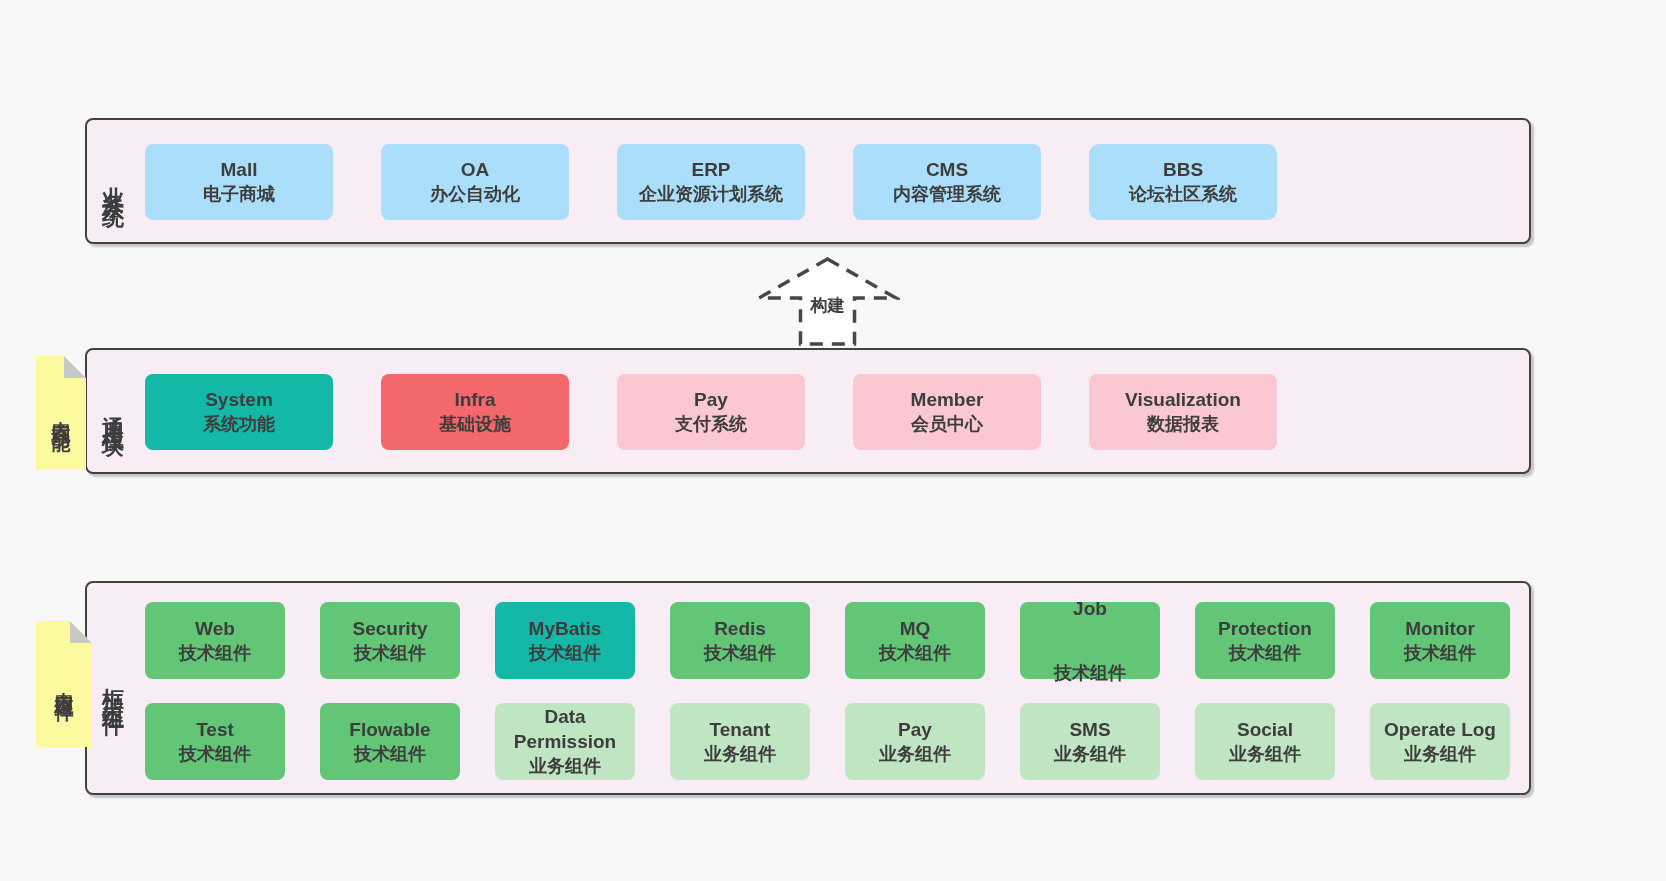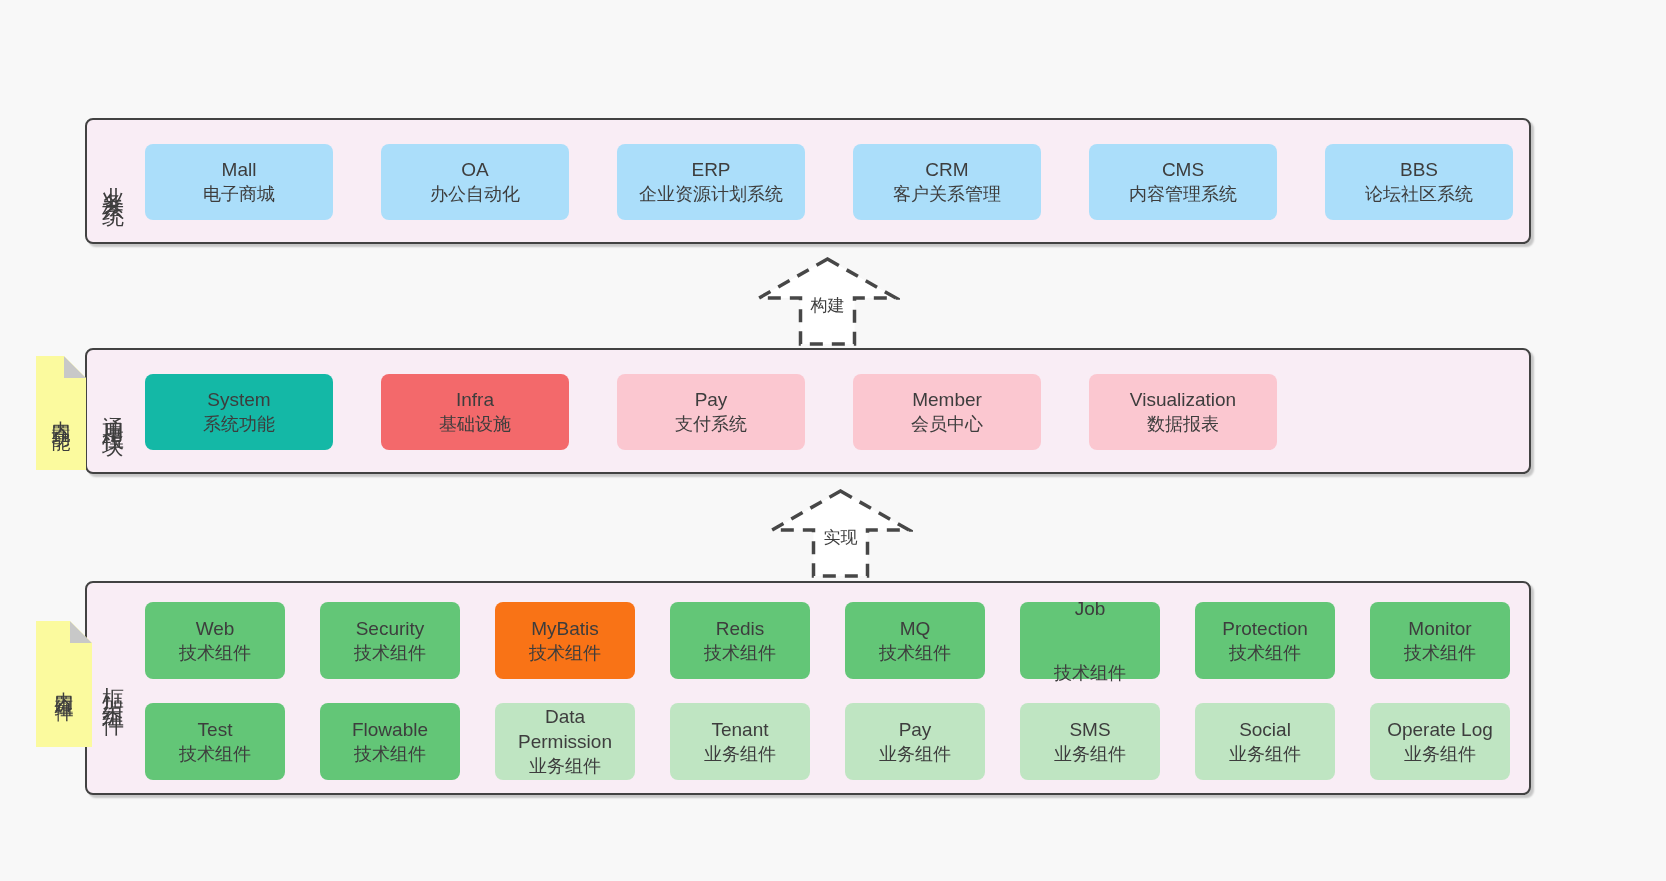--- a/index.html
+++ b/index.html
@@ -1,21 +1,21 @@
 <!DOCTYPE html>
 <html style="--page_bg: #f8f8f8; --layer_bg: #f9edf5; --layer_border: #424242; --box_text: #3d3d3d; --blue: #abdefa; --red: #f3696b; --pink: #fbc7d0; --green: #63c677; --green_light: #bfe5c2; --note_yellow: #fbfa9e; --note_fold: #c8c8c8; --arrow_stroke: #474747;"><head>
 <meta charset="utf-8">
 <style>
   html,body{margin:0;padding:0;}
   body{
     width:1666px;height:881px;overflow:hidden;
     background:var(--page_bg,#f8f8f8);
     font-family:"Liberation Sans","DejaVu Sans",sans-serif;
   }
-  .canvas{position:relative;width:1666px;height:681px;}
+  .canvas{position:relative;width:1666px;height:681px;font-weight:bold;}
 
   
   .layer{
     position:absolute;left:85px;width:1446px;box-sizing:border-box;
     background:var(--layer_bg,#f9edf5);
     border:2px solid var(--layer_border,#424242);
     border-radius:8px;
     box-shadow:3px 3px 2px rgba(0,0,0,0.20);
   }
   .layer-0{top:118px;height:126px;}
@@ -101,28 +101,24 @@
         </div>
         <div class="box" style="background: rgb(171, 222, 250);">
           <div class="box-title">OA</div>
           <div class="box-subtitle">办公自动化</div>
         </div>
         <div class="box" style="background: rgb(171, 222, 250);">
           <div class="box-title">ERP</div>
           <div class="box-subtitle">企业资源计划系统</div>
         </div>
         <div class="box" style="background: rgb(171, 222, 250);">
-          <div class="box-title">CRM</div>
-          <div class="box-subtitle">客户关系管理</div>
-        </div>
-        <div class="box" style="background: rgb(171, 222, 250);">
           <div class="box-title">CMS</div>
           <div class="box-subtitle">内容管理系统</div>
         </div>
-        <div class="box" style="background: rgb(171, 222, 250);">
+        <div class="box" style="background: rgb(171, 222, 250); border-radius: 10px;">
           <div class="box-title">BBS</div>
           <div class="box-subtitle">论坛社区系统</div>
         </div>
       </div>
   </div>
 
   <div class="arrow arrow-1">
     <svg width="145" height="91" viewBox="0 0 145 91">
       <path d="M72.5 3 L141 42 L99.5 42 L99.5 88 L45.5 88 L45.5 42 L4 42 Z"></path>
     </svg>
@@ -152,43 +148,37 @@
           <div class="box-title">Member</div>
           <div class="box-subtitle">会员中心</div>
         </div>
         <div class="box" style="background: rgb(251, 199, 208);">
           <div class="box-title">Visualization</div>
           <div class="box-subtitle">数据报表</div>
         </div>
       </div>
   </div>
 
-  <div class="arrow arrow-2">
-    <svg width="145" height="91" viewBox="0 0 145 91">
-      <path d="M72.5 3 L141 42 L99.5 42 L99.5 88 L45.5 88 L45.5 42 L4 42 Z"></path>
-    </svg>
-    <div class="arrow-label">实现</div>
-  </div>
 
   <div class="note note-bot">
     <span>内置组件</span>
     <i class="note-fold"></i>
   </div>
   <div class="layer layer-2">
     <div class="layer-label">框架组件</div>
     <div class="boxes">
         <div class="box" style="background: rgb(99, 198, 119);">
           <div class="box-title">Web</div>
           <div class="box-subtitle">技术组件</div>
         </div>
         <div class="box" style="background: rgb(99, 198, 119);">
           <div class="box-title">Security</div>
           <div class="box-subtitle">技术组件</div>
         </div>
-        <div class="box" style="background: #f97316; text-align: center;">
+        <div class="box" style="background: #14b8a6; text-align: center;">
           <div class="box-title">MyBatis</div>
           <div class="box-subtitle">技术组件</div>
         </div>
         <div class="box" style="background: rgb(99, 198, 119);">
           <div class="box-title">Redis</div>
           <div class="box-subtitle">技术组件</div>
         </div>
         <div class="box" style="background: rgb(99, 198, 119);">
           <div class="box-title">MQ</div>
           <div class="box-subtitle">技术组件</div>

